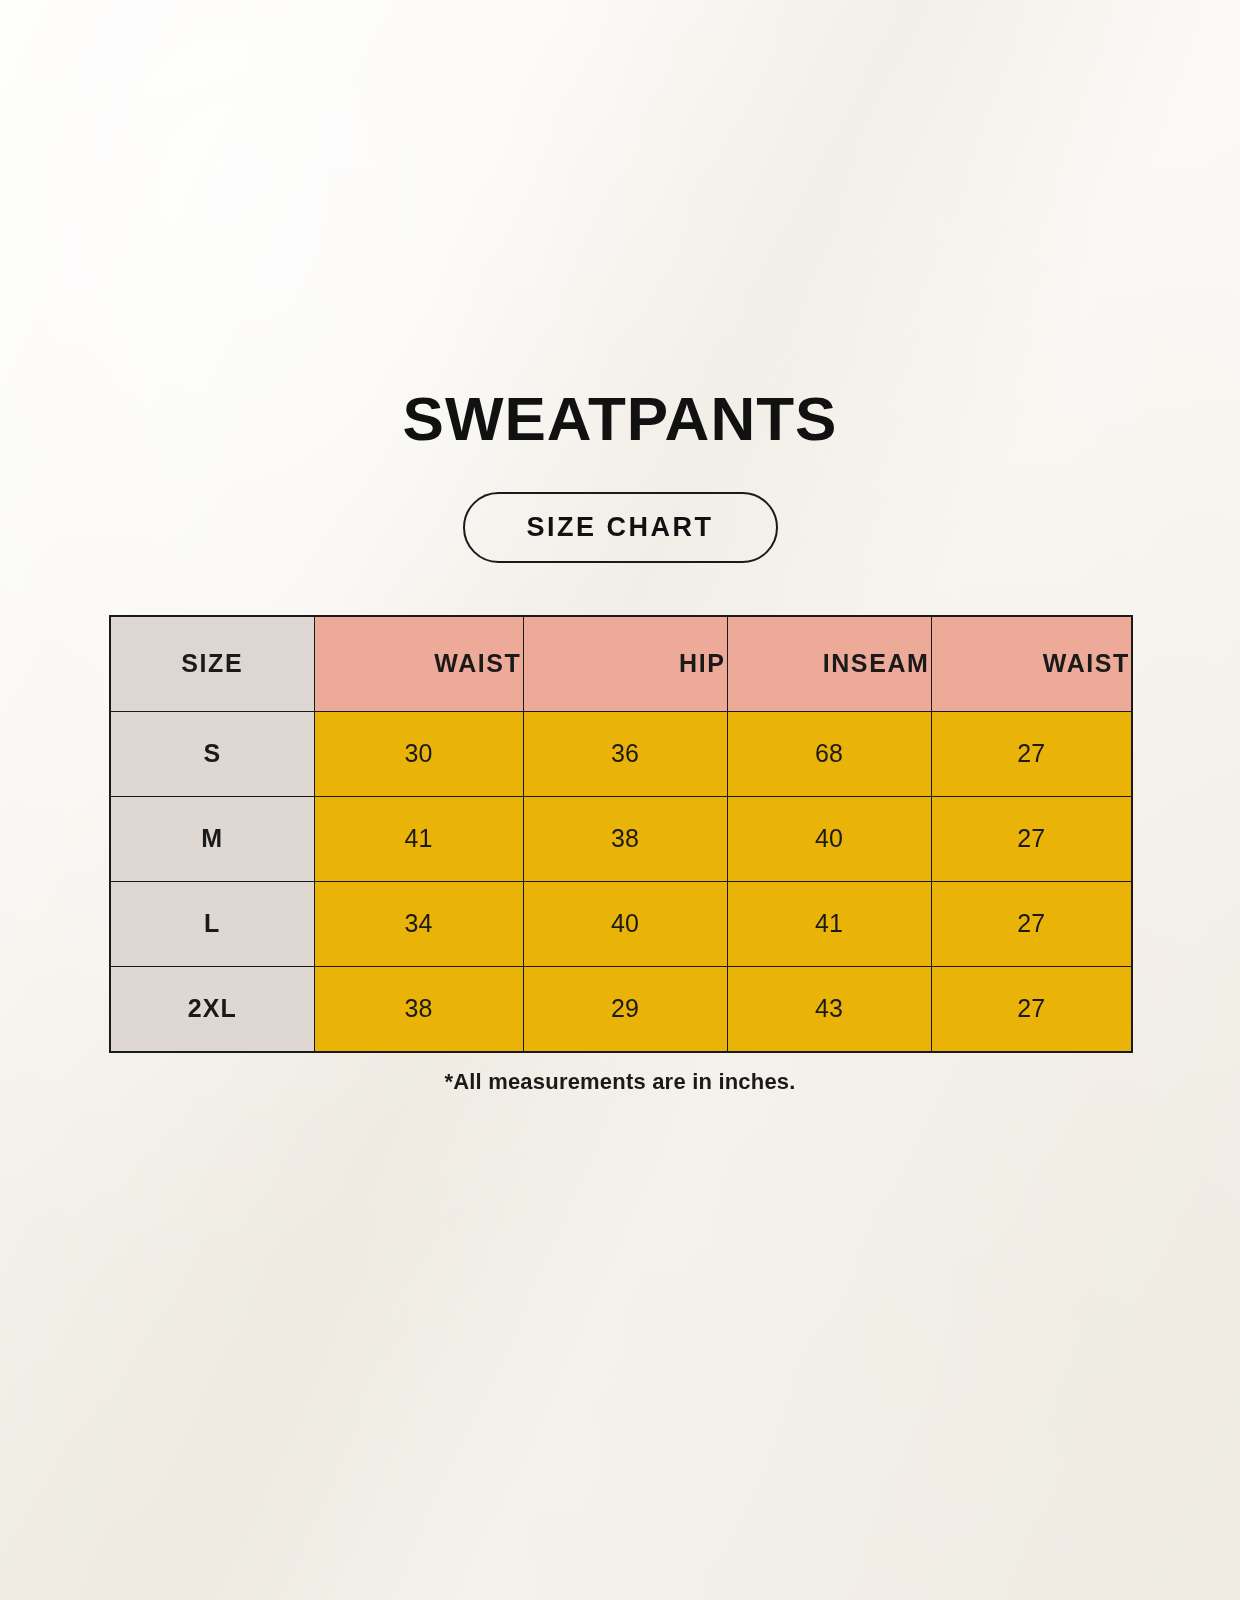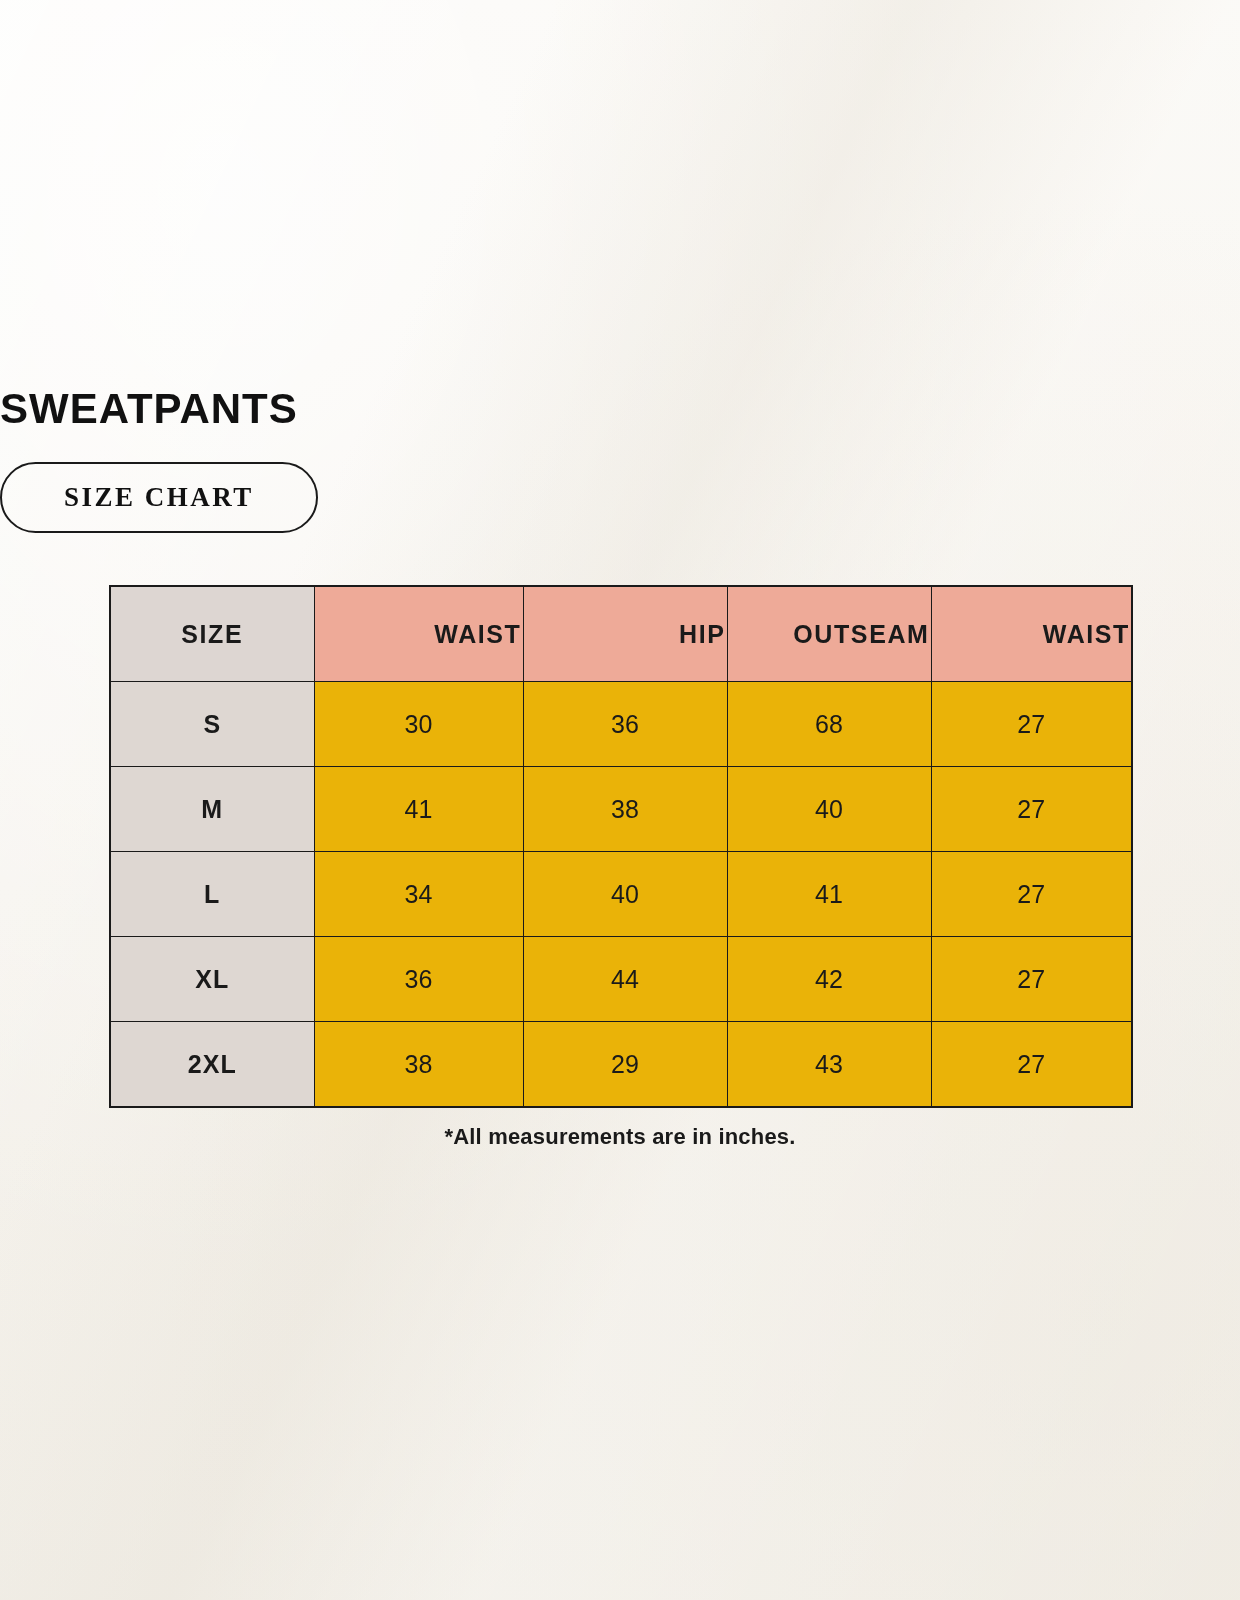--- a/index.html
+++ b/index.html
@@ -30,32 +30,32 @@
     width: 1240px;
     height: 1600px;
   }
   .content {
     position: absolute;
     left: 0;
     right: 0;
     top: 0;
   }
   .title {
-    text-align: left;
-    font-size: 42px;
+    text-align: center;
+    font-size: 62px;
     font-weight: 700;
     letter-spacing: 1px;
     color: #111111;
     margin-top: 388px;
     line-height: 1;
   }
   .badge-wrap {
     display: flex;
+    justify-content: center;
     margin-top: 32px;
-    font-family: Liberation Serif, serif;
   }
   .badge {
     border: 2px solid #1a1a1a;
     border-radius: 48px;
     padding: 18px 62px;
     font-size: 27px;
     font-weight: 700;
     letter-spacing: 2.5px;
     color: #111111;
     background: transparent;
@@ -136,21 +136,21 @@
           <col class="c-waist">
           <col class="c-hip">
           <col class="c-outseam">
           <col class="c-inseam">
         </colgroup>
         <thead>
           <tr>
             <th class="col-size">SIZE</th>
             <th class="col-measure">WAIST</th>
             <th class="col-measure">HIP</th>
-            <th class="col-measure">OUTSEAM</th>
+            <th class="col-measure">INSEAM</th>
             <th class="col-measure">WAIST</th>
           </tr>
         </thead>
         <tbody>
           <tr>
             <td class="cell-size">S</td>
             <td class="cell-value">30</td>
             <td class="cell-value">36</td>
             <td class="cell-value">68</td>
             <td class="cell-value">27</td>
@@ -163,27 +163,20 @@
             <td class="cell-value">27</td>
           </tr>
           <tr>
             <td class="cell-size">L</td>
             <td class="cell-value">34</td>
             <td class="cell-value">40</td>
             <td class="cell-value">41</td>
             <td class="cell-value">27</td>
           </tr>
           <tr>
-            <td class="cell-size">XL</td>
-            <td class="cell-value">36</td>
-            <td class="cell-value">44</td>
-            <td class="cell-value">42</td>
-            <td class="cell-value">27</td>
-          </tr>
-          <tr>
             <td class="cell-size">2XL</td>
             <td class="cell-value">38</td>
             <td class="cell-value">29</td>
             <td class="cell-value">43</td>
             <td class="cell-value">27</td>
           </tr>
         </tbody>
       </table>
     </div>
 

